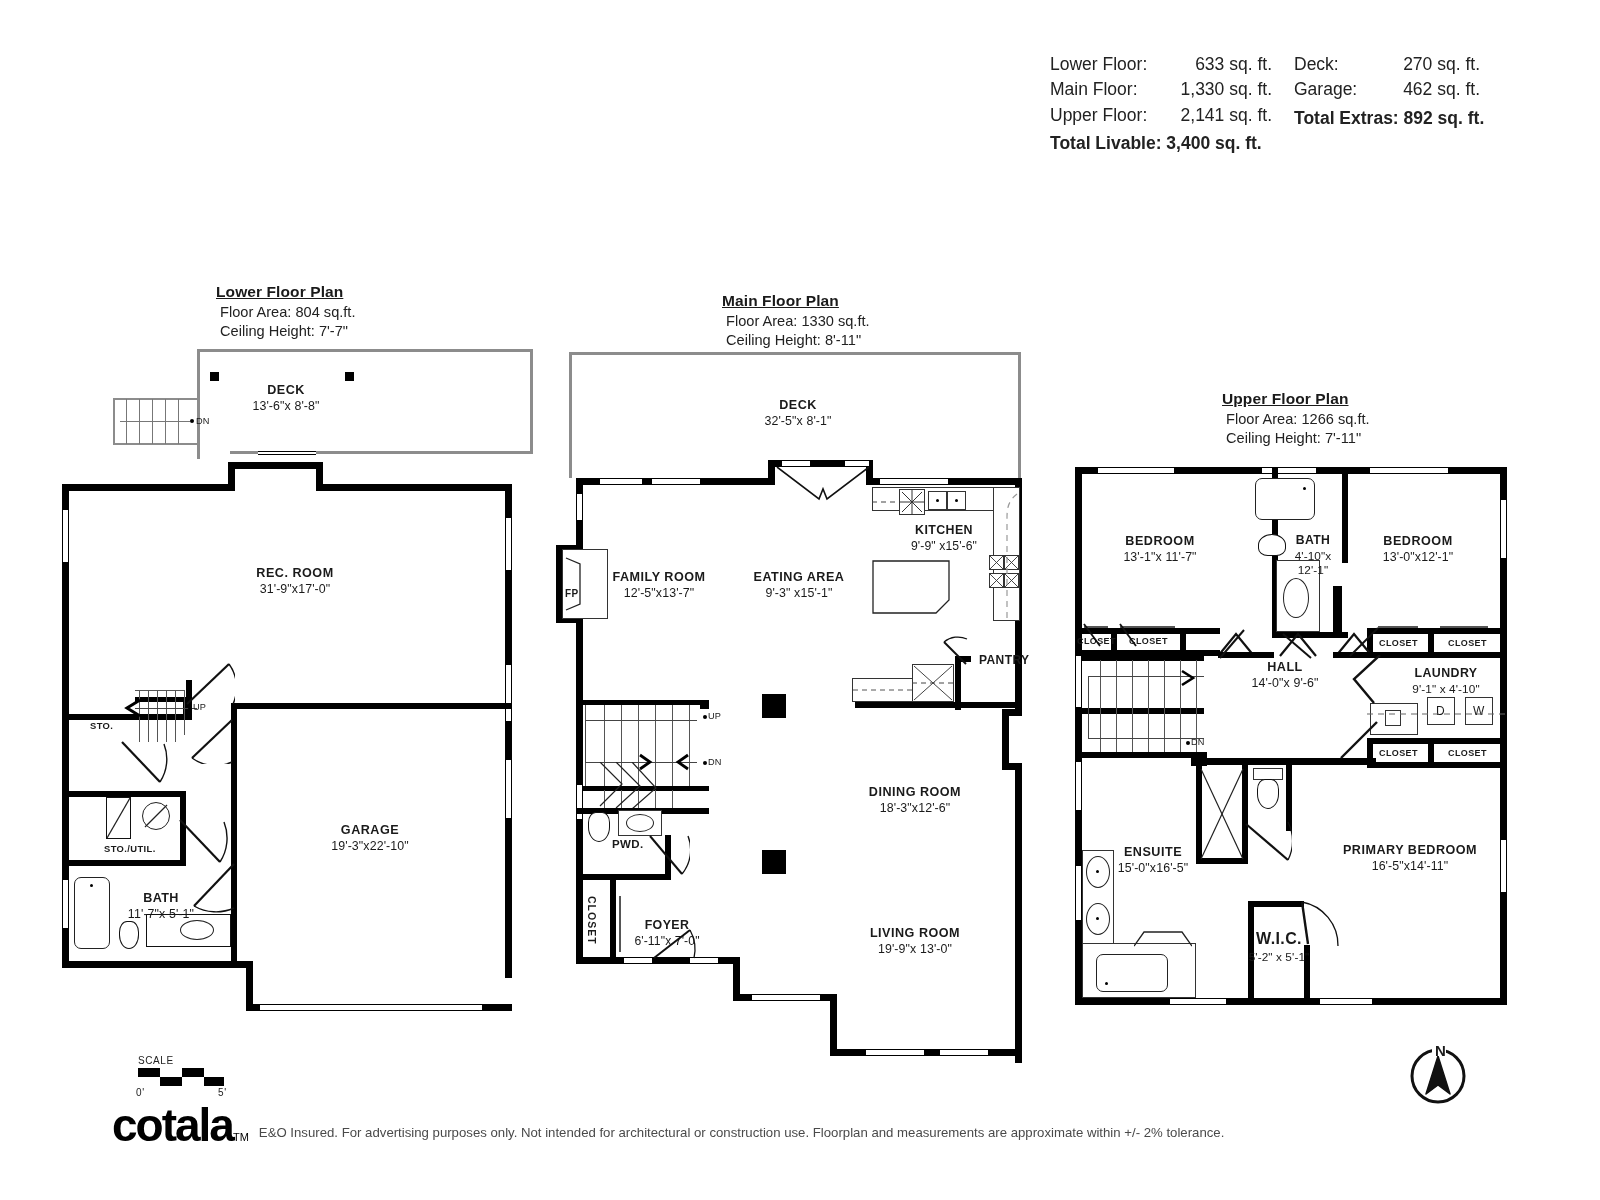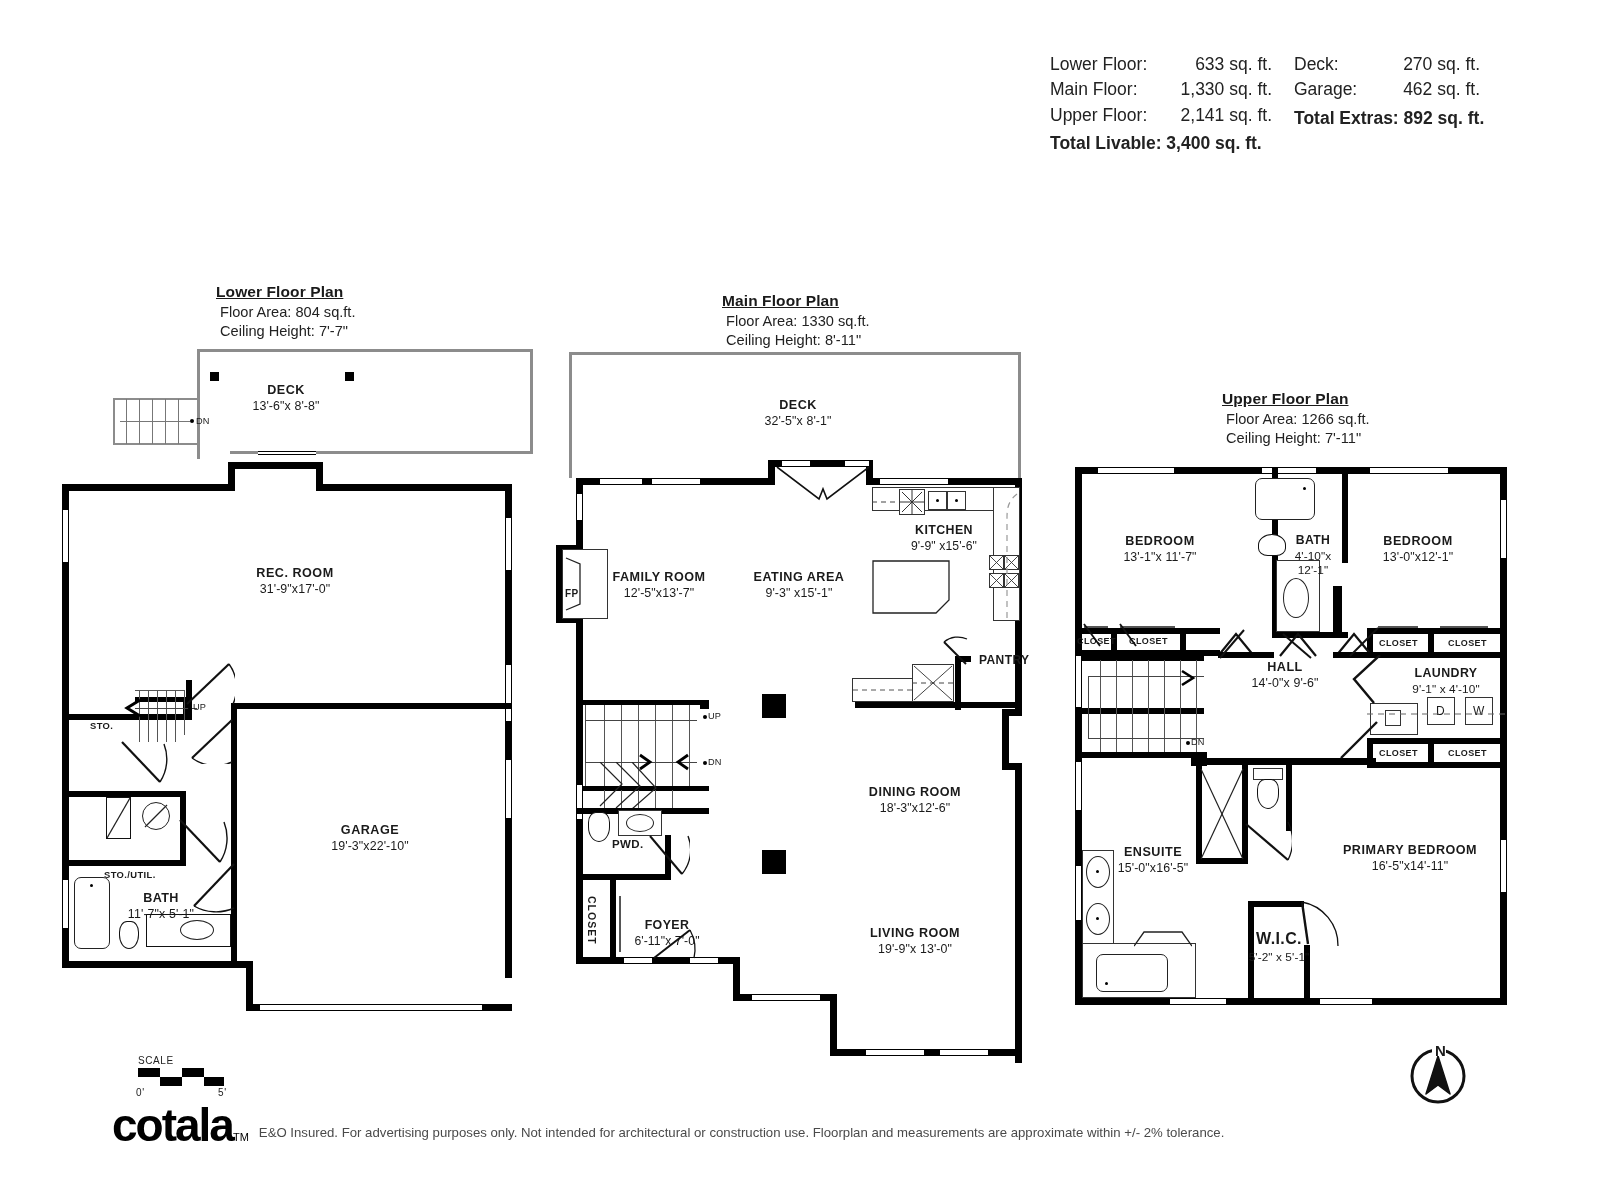--- a/index.html
+++ b/index.html
@@ -219,21 +219,21 @@
   <div class="tiny" style="left:90px; top:720px;">STO.</div>
 
   <div class="box" style="left:106px; top:797px; width:25px; height:42px;"></div>
   <svg class="abs" style="left:106px; top:797px;" width="25" height="42">
       <line x1="1" y1="41" x2="24" y2="1" stroke="#222" stroke-width="1.3"></line>
     </svg>
   <div class="ov" style="left:142px; top:802px; width:28px; height:28px;"></div>
   <svg class="abs" style="left:142px; top:802px;" width="28" height="28">
       <line x1="3" y1="25" x2="25" y2="3" stroke="#222" stroke-width="1.3"></line>
     </svg>
-  <div class="tiny" style="left:104px; top:869px;">STO./UTIL.</div>
+  <div class="tiny" style="left:104px; top:843px;">STO./UTIL.</div>
 
   <div class="rr" style="left:74px; top:877px; width:36px; height:72px;"></div>
   <div class="blk" style="left:90px; top:884px; width:3px; height:3px; border-radius:50%;"></div>
   <div class="box" style="left:119px; top:921px; width:20px; height:28px; border-radius:40% 40% 50% 50%;"></div>
   <div class="box" style="left:146px; top:914px; width:85px; height:33px;"></div>
   <div class="ov" style="left:180px; top:920px; width:34px; height:20px;"></div>
   <div class="room sm" style="left:108px; top:891px; width:106px;">
     <div class="rname" style="font-size:12.6px">BATH</div>
     <div class="rdim" style="font-size:12.4px">11'-7"x  5'-1"</div>
   </div>

